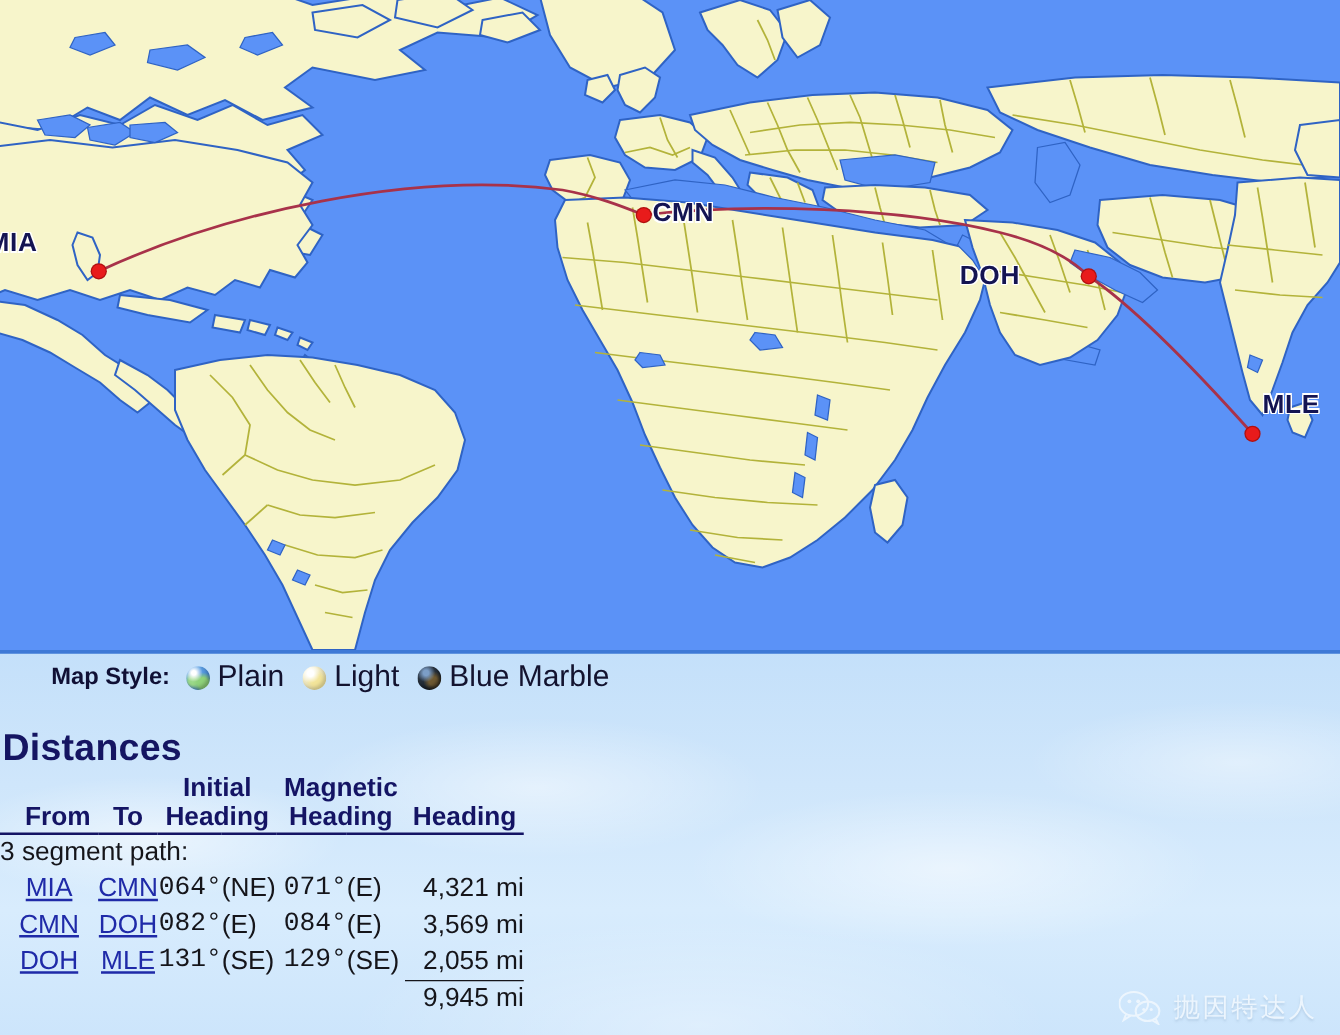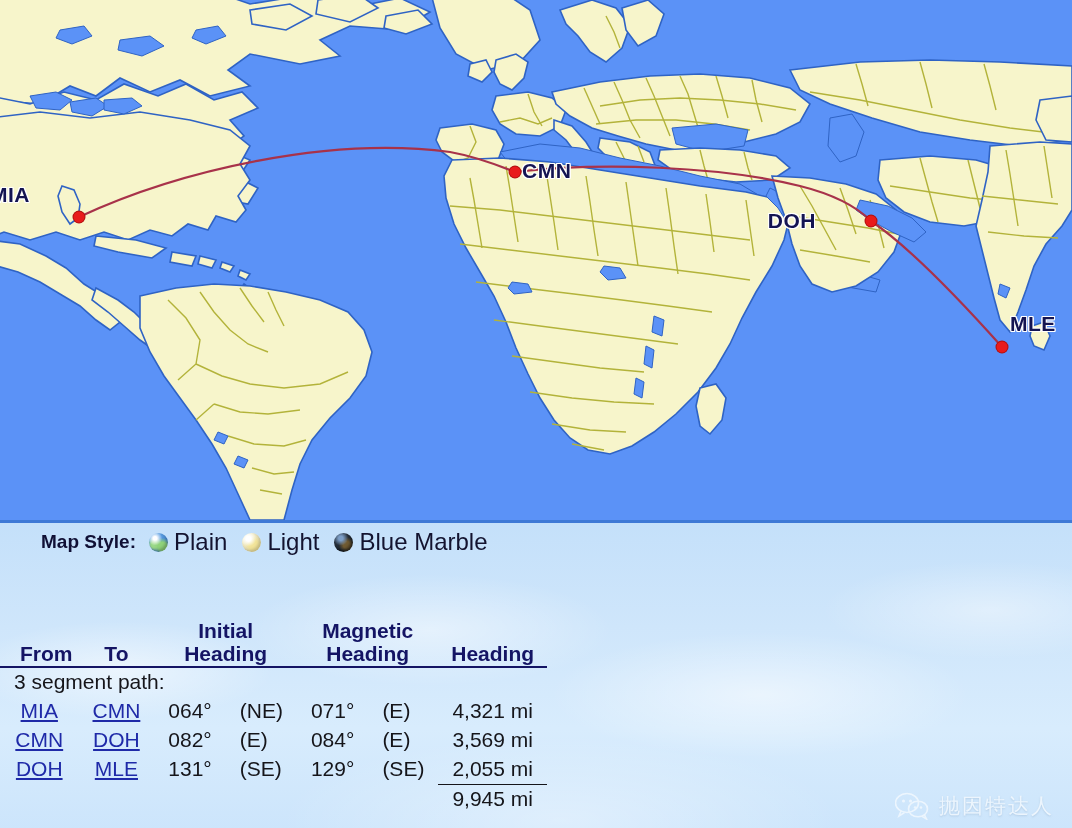--- a/index.html
+++ b/index.html
@@ -92,28 +92,28 @@
     font-size:21px;color:#1a1a1a;
   }
   #dist-table th{
     font-weight:bold;color:#141464;font-size:21px;
     padding:0 6px 1px 6px;vertical-align:bottom;line-height:1.08;
     border-bottom:2px solid #141464;
     text-align:center;white-space:nowrap;
   }
   #dist-table th.c-from{text-align:left;padding-left:20px;}
   #dist-table td{
-    padding:1px 14px;font-size:21px;color:#15151a;white-space:nowrap;
+    padding:1px 0;font-size:21px;color:#15151a;white-space:nowrap;
     line-height:1.28;
   }
   .apt-link{
     color:#1f2aa8;text-decoration:underline;cursor:pointer;font-size:21px;
   }
   td.c-from,td.c-to{text-align:center;}
-  td.c-hdg{padding-right:2px;}
+  td.c-hdg{text-align:right;padding-right:2px;font-family:Liberation Mono, monospace;}
   td.c-dir{text-align:left;padding-left:4px;}
   td.c-dist{text-align:right;padding-right:4px;}
   tr.seg-label-row td{padding-top:2px;padding-bottom:0;}
   .segpath{font-size:21px;color:#15151a;padding-left:2px;}
   .dist-last{ border-bottom:1px solid #15151a; padding-bottom:0px;}
   .total-row td{padding-top:2px;}
 
   
   #watermark{
     position:absolute;right:18px;bottom:36px;
@@ -362,20 +362,21 @@
         <span class="globe light"></span>
         <span class="txt">Light</span>
       </span>
 
       <span class="style-opt">
         <span class="globe marble"></span>
         <span class="txt">Blue Marble</span>
       </span>
     </div>
 
+    <div id="distances-heading">Distances</div>
 
     <table id="dist-table">
       <thead>
         <tr>
           <th class="c-from">From</th>
           <th>To</th>
           <th colspan="2">
             <span>Initial</span><br>
             <span>Heading</span>
           </th>

